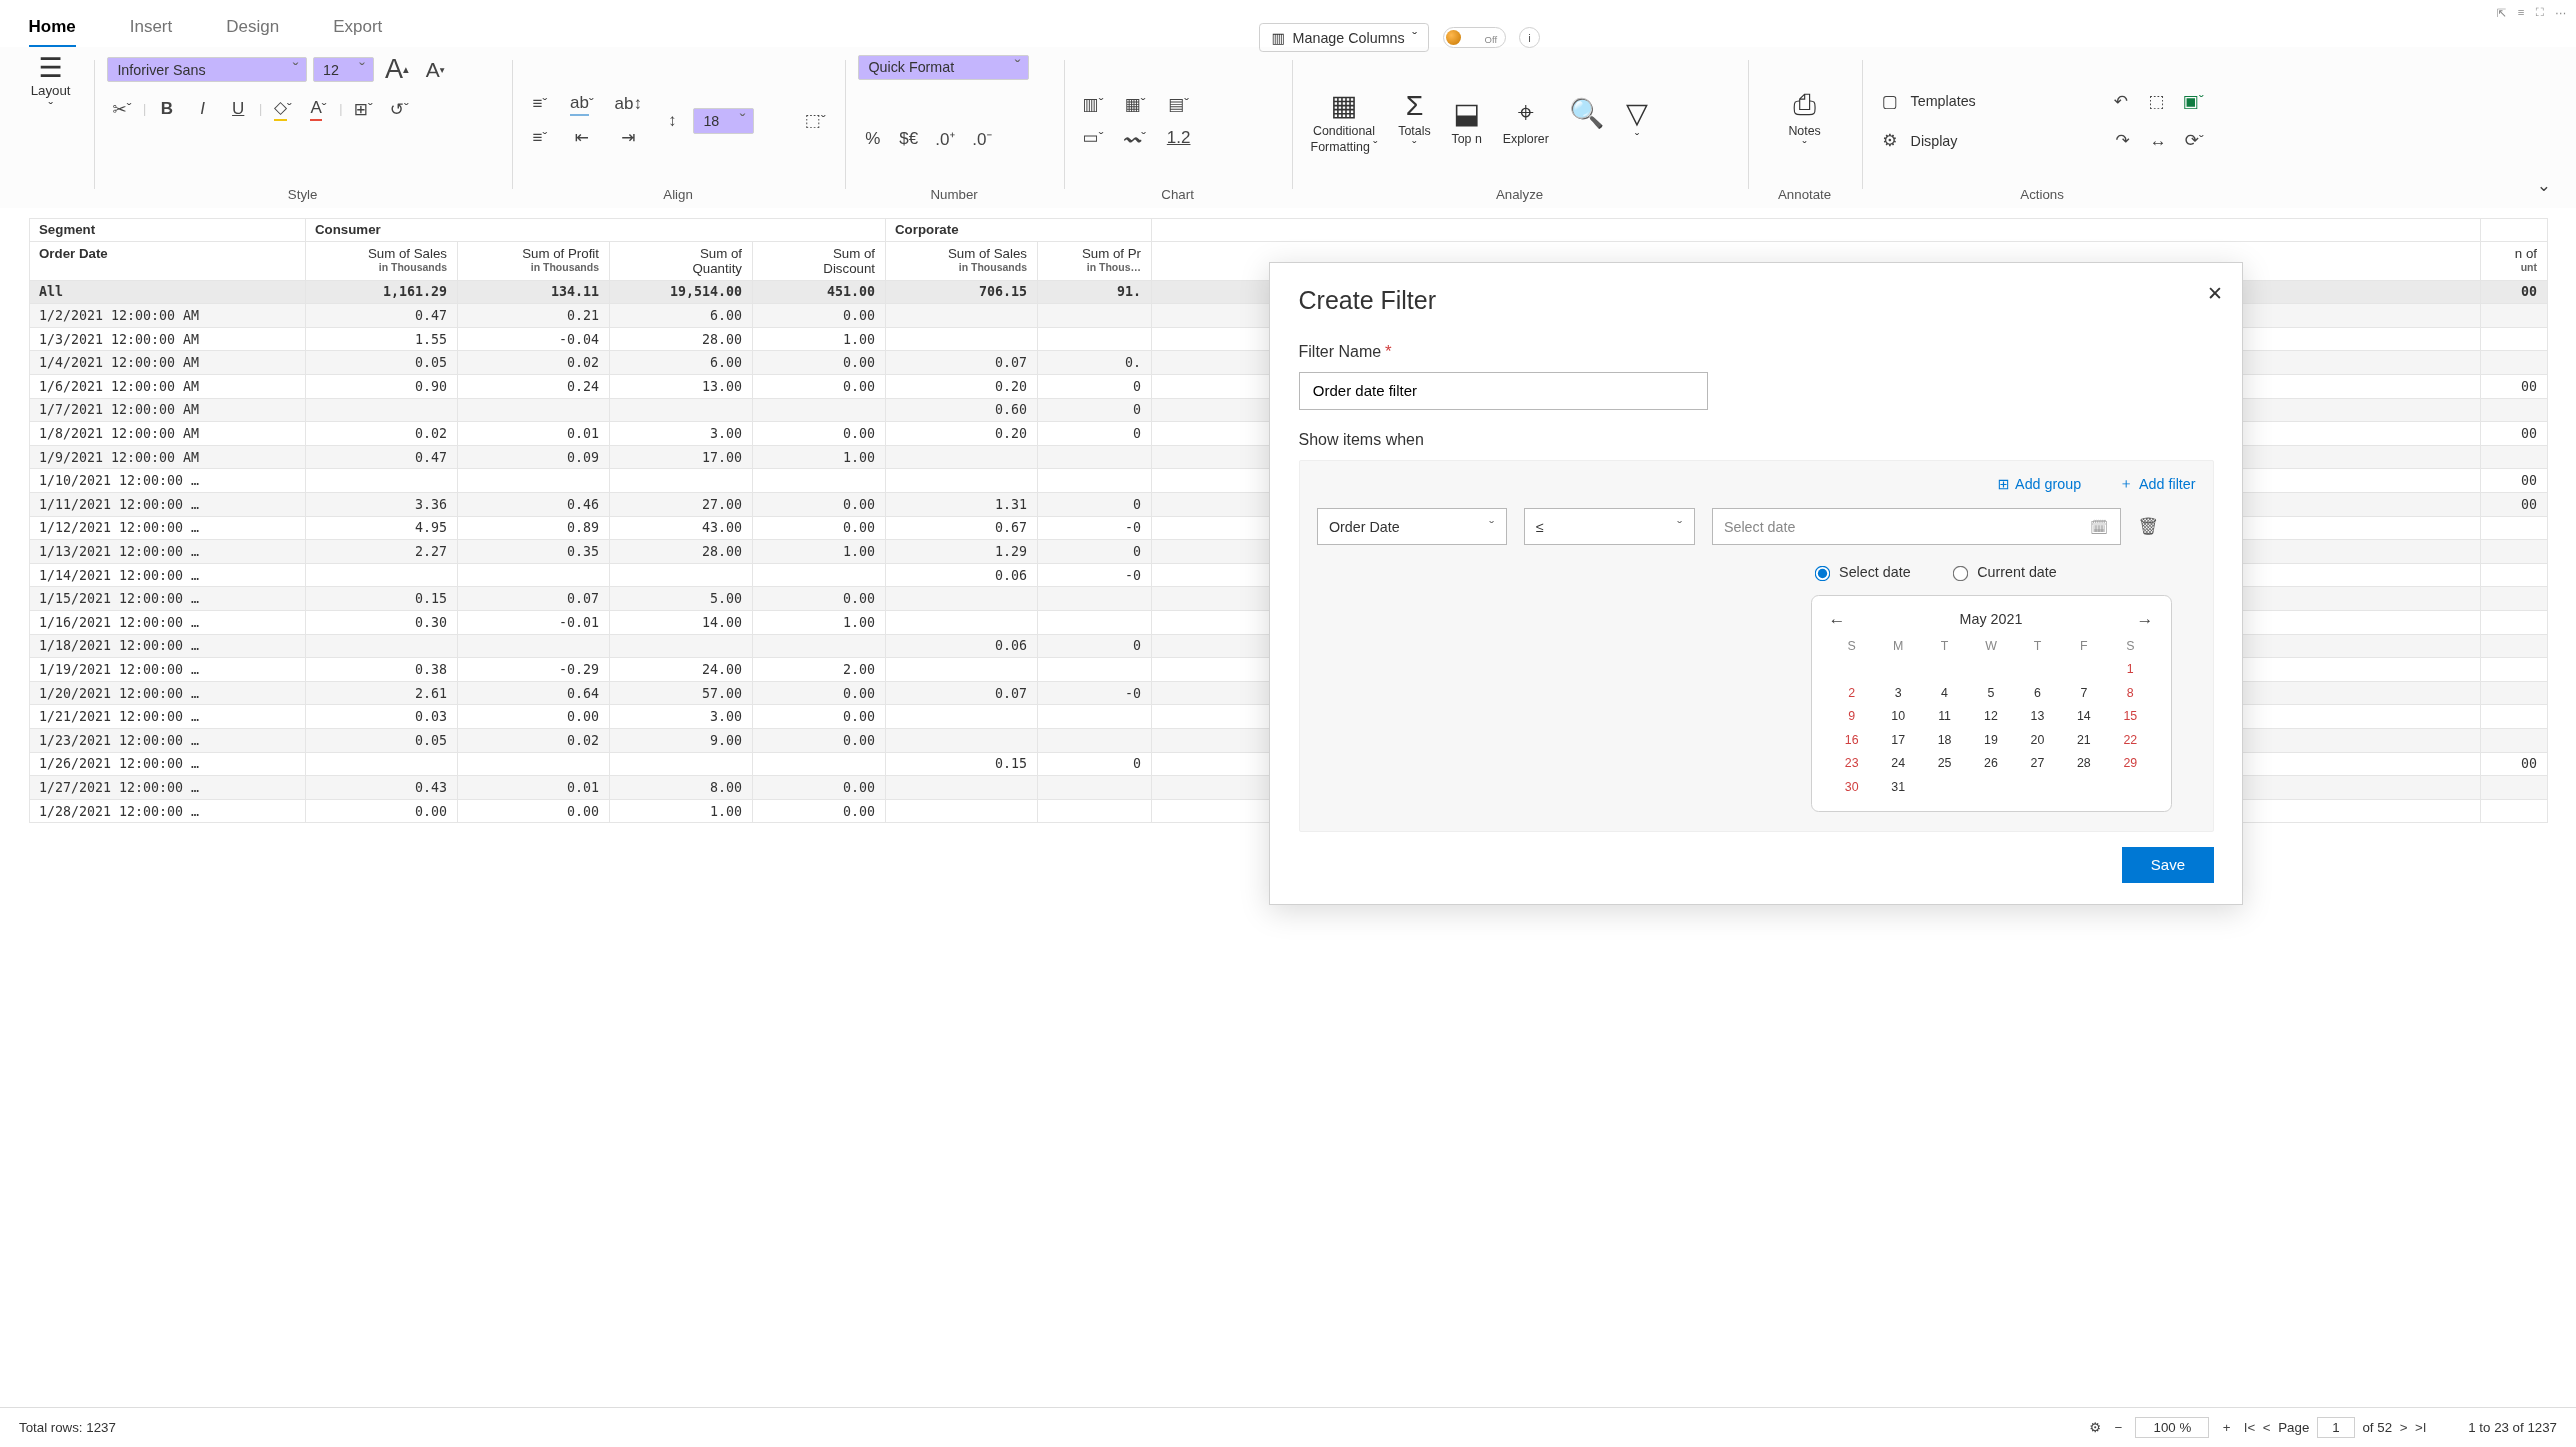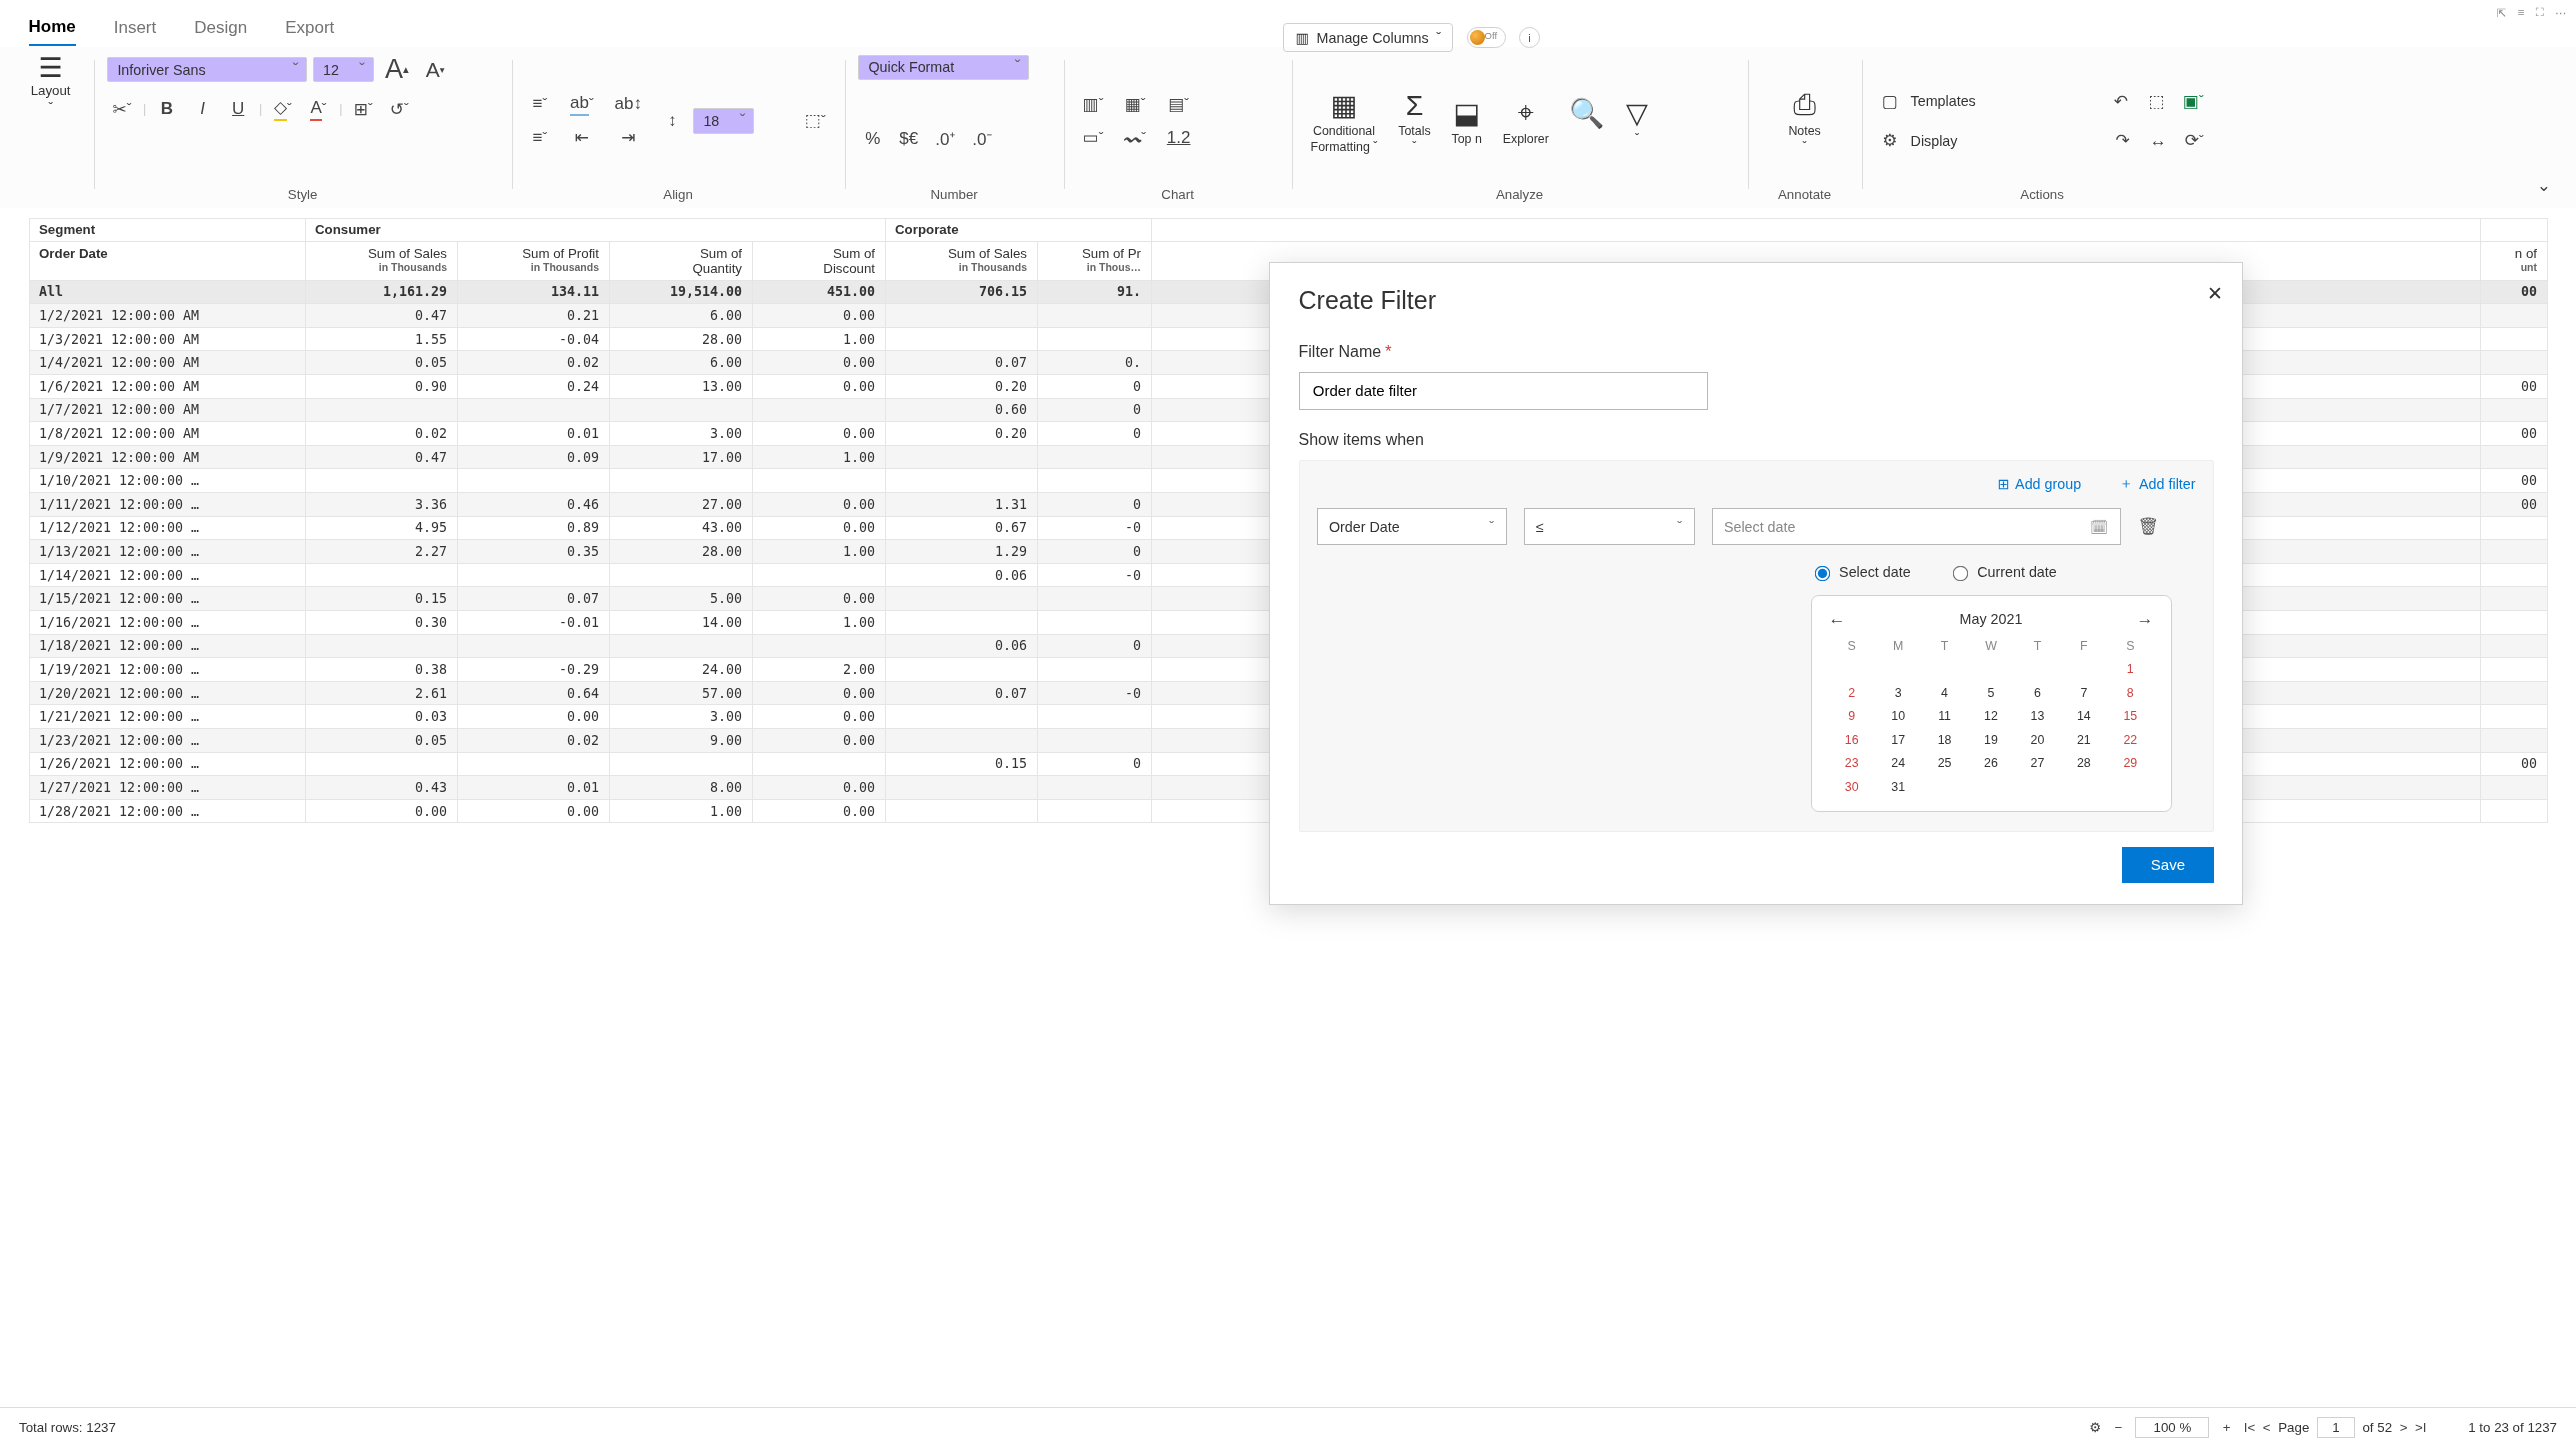--- a/index.html
+++ b/index.html
@@ -32,22 +32,22 @@
     display: flex;
     gap: 11.4px;
     color: #888;
     font-size: 11.4px;
   }
   .win-controls span { cursor: pointer; }
 
   
   .menu-tabs {
     display: flex;
-    align-items: center;
-    gap: 38px;
+    align-items: flex-start;
+    gap: 54px;
     padding: 9.5px 28.5px 0 28.5px;
     font-size: 17px;
     height: 46px;
   }
   .menu-tabs .tab { padding: 7.6px 0; cursor: pointer; color: #737373; }
   .menu-tabs .tab.active { font-weight: 600; border-bottom: 2.9px solid var(--accent); color: #000; }
 
   .top-right-tools {
     position: absolute;
     top: 23px;
@@ -61,25 +61,25 @@
     border-radius: 3.8px;
     padding: 5.7px 11.4px;
     display: flex;
     align-items: center;
     gap: 7.6px;
     font-size: 14.3px;
     cursor: pointer;
   }
   .toggle-pill {
     display: inline-flex;
-    align-items: flex-start;
+    align-items: flex-end;
     border: 1px solid var(--border);
     border-radius: 13.3px;
     padding: 1.9px 7.6px 1.9px 1.9px;
-    gap: 0;
+    gap: 24px;
     font-size: 9.5px;
     color: #888;
     cursor: pointer;
   }
   .toggle-pill .knob {
     width: 15px; height: 15px; border-radius: 50%;
     background: radial-gradient(circle at 35% 35%, #ffb84d, #c77700);
   }
   .info-circle {
     width: 21px; height: 21px; border: 1px solid var(--border);

